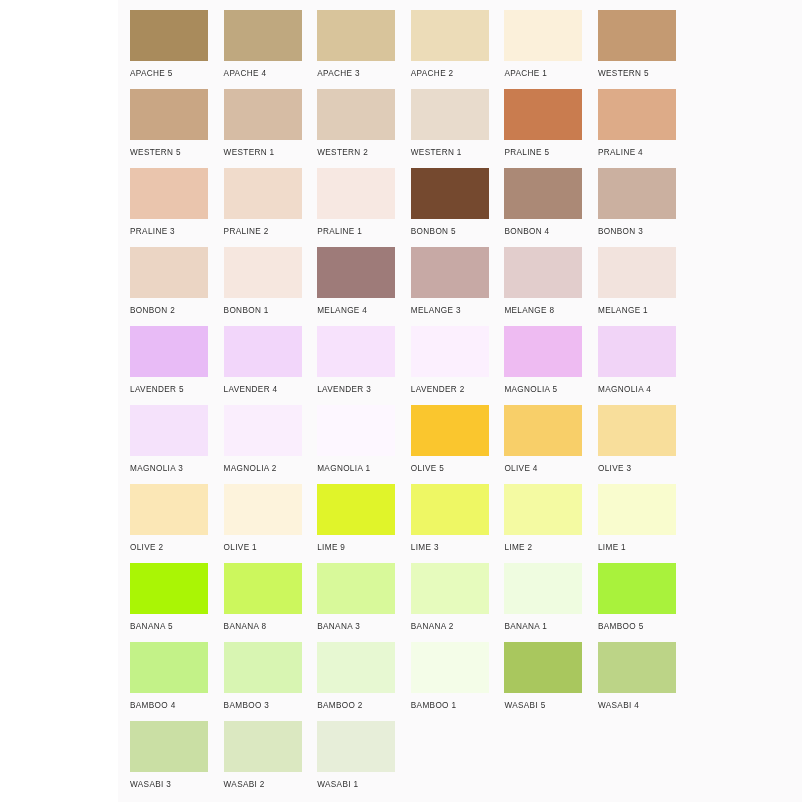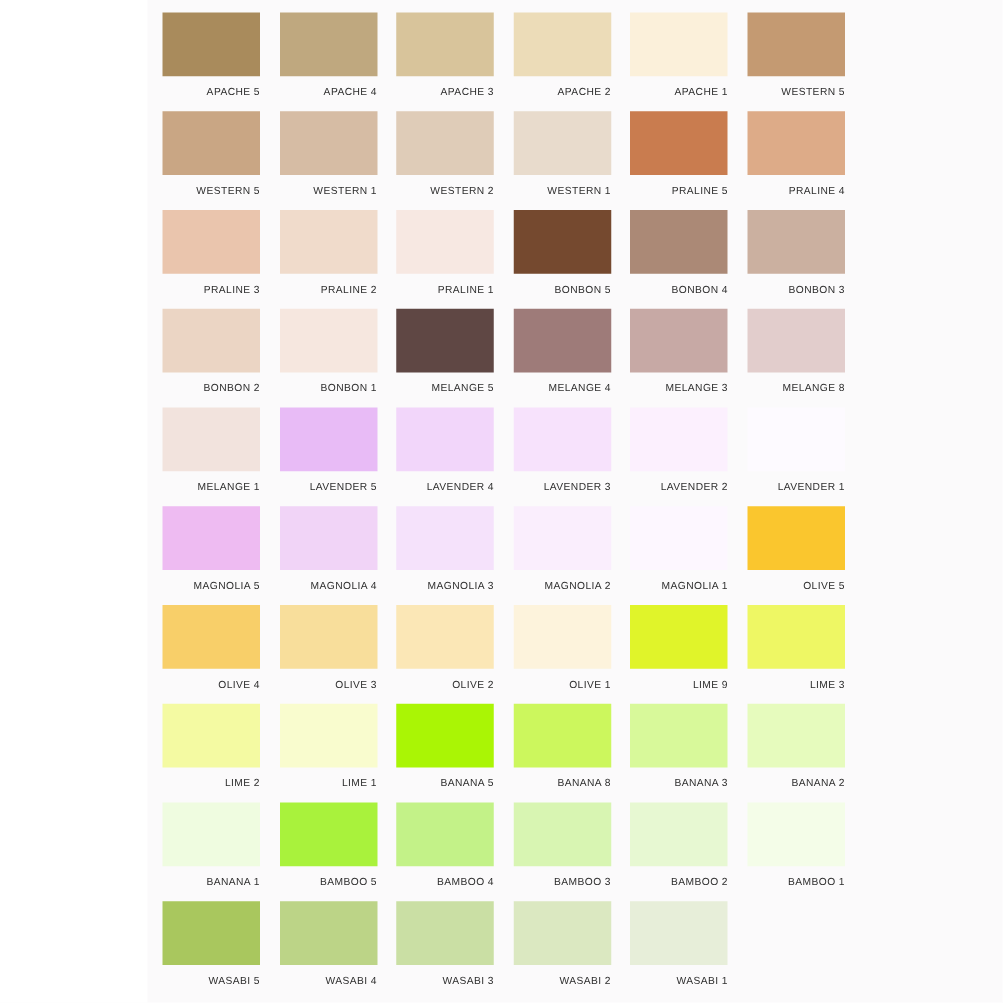--- a/index.html
+++ b/index.html
@@ -40,21 +40,21 @@
     grid-template-columns: repeat(6, 78px);
     grid-column-gap: 15.6px;
     grid-row-gap: 0px;
   }
 
   .swatch-cell {
     width: 78px;
     height: 79px;
     display: flex;
     flex-direction: column;
-    align-items: flex-end;
+    align-items: flex-start;
   }
 
   .swatch-chip {
     width: 78px;
     height: 51px;
     display: block;
   }
 
   .swatch-label {
     margin-top: 8px;
@@ -147,24 +147,20 @@
       </div>
       <div class="swatch-cell">
         <div class="swatch-chip" title="#ebd5c4" style="background-color: rgb(235, 213, 196);"></div>
         <div class="swatch-label">BONBON 2</div>
       </div>
       <div class="swatch-cell">
         <div class="swatch-chip" title="#f6e7df" style="background-color: rgb(246, 231, 223);"></div>
         <div class="swatch-label">BONBON 1</div>
       </div>
       <div class="swatch-cell">
-        <div class="swatch-chip" title="#5f4744" style="background-color: rgb(95, 71, 68);"></div>
-        <div class="swatch-label">MELANGE 5</div>
-      </div>
-      <div class="swatch-cell">
         <div class="swatch-chip" title="#9e7b79" style="background-color: rgb(158, 123, 121);"></div>
         <div class="swatch-label">MELANGE 4</div>
       </div>
       <div class="swatch-cell">
         <div class="swatch-chip" title="#c7a9a5" style="background-color: rgb(199, 169, 165);"></div>
         <div class="swatch-label">MELANGE 3</div>
       </div>
       <div class="swatch-cell">
         <div class="swatch-chip" title="#e2cdcc" style="background-color: rgb(226, 205, 204);"></div>
         <div class="swatch-label">MELANGE 8</div>
@@ -183,24 +179,20 @@
       </div>
       <div class="swatch-cell">
         <div class="swatch-chip" title="#f7e2fc" style="background-color: rgb(247, 226, 252);"></div>
         <div class="swatch-label">LAVENDER 3</div>
       </div>
       <div class="swatch-cell">
         <div class="swatch-chip" title="#fcf0fe" style="background-color: rgb(252, 240, 254);"></div>
         <div class="swatch-label">LAVENDER 2</div>
       </div>
       <div class="swatch-cell">
-        <div class="swatch-chip" title="#fdfaff" style="background-color: rgb(253, 250, 255);"></div>
-        <div class="swatch-label">LAVENDER 1</div>
-      </div>
-      <div class="swatch-cell">
         <div class="swatch-chip" title="#eebbf2" style="background-color: rgb(238, 187, 242);"></div>
         <div class="swatch-label">MAGNOLIA 5</div>
       </div>
       <div class="swatch-cell">
         <div class="swatch-chip" title="#f1d4f7" style="background-color: rgb(241, 212, 247);"></div>
         <div class="swatch-label">MAGNOLIA 4</div>
       </div>
       <div class="swatch-cell">
         <div class="swatch-chip" title="#f5e2fb" style="background-color: rgb(245, 226, 251);"></div>
         <div class="swatch-label">MAGNOLIA 3</div>

